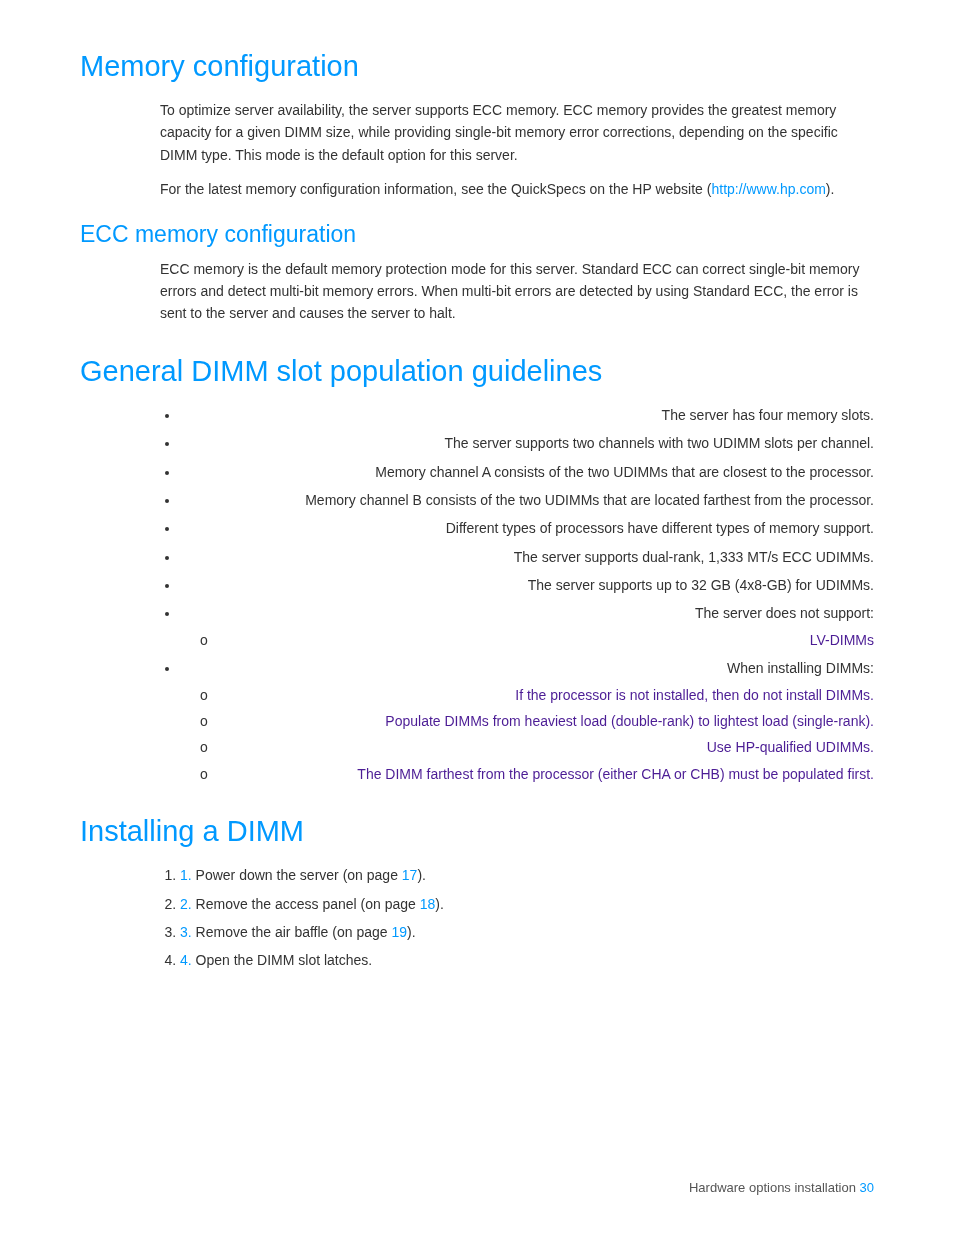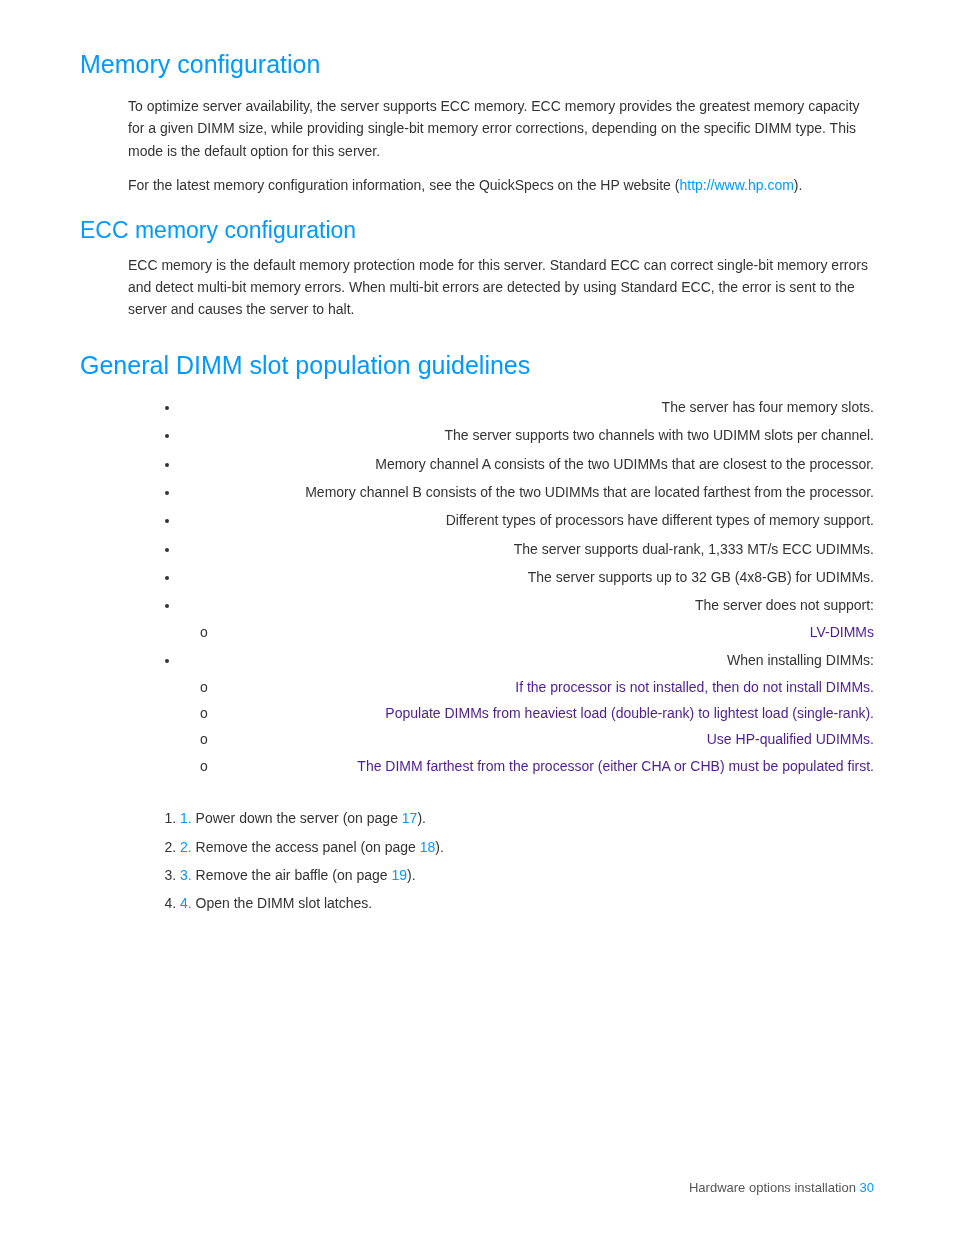--- a/index.html
+++ b/index.html
@@ -17,39 +17,39 @@
       min-height: 1235px;
       position: relative;
     }
 
     .page {
       padding: 50px 80px 60px 80px;
       max-width: 954px;
     }
 
     h1.section-title {
-      font-size: 25px;
+      font-size: 29px;
       font-weight: normal;
       color: #0099ff;
       margin-bottom: 16px;
     }
 
     h2.sub-title {
       font-size: 23px;
       font-weight: normal;
       color: #0099ff;
       margin-top: 20px;
       margin-bottom: 10px;
     }
 
     .body-text {
       font-size: 14px;
       color: #333333;
       line-height: 1.6;
-      margin-left: 48px;
+      margin-left: 80px;
       margin-bottom: 12px;
     }
 
     .link {
       color: #0099ff;
       text-decoration: none;
     }
 
     .section {
       margin-bottom: 30px;
@@ -166,20 +166,21 @@
           <li>If the processor is not installed, then do not install DIMMs.</li>
           <li>Populate DIMMs from heaviest load (double-rank) to lightest load (single-rank).</li>
           <li>Use HP-qualified UDIMMs.</li>
           <li>The DIMM farthest from the processor (either CHA or CHB) must be populated first.</li>
         </ul>
       </li>
     </ul>
   </div>
 
   <div class="section">
+    <h1 class="section-title">Installing a DIMM</h1>
 
     <ol class="ordered-list">
       <li>
         <span class="num" style="color:#0099ff;">1.</span>
         <span> Power down the server (on page <a class="link" href="#">17</a>).</span>
       </li>
       <li>
         <span class="num" style="color:#0099ff;">2.</span>
         <span> Remove the access panel (on page <a class="link" href="#">18</a>).</span>
       </li>

